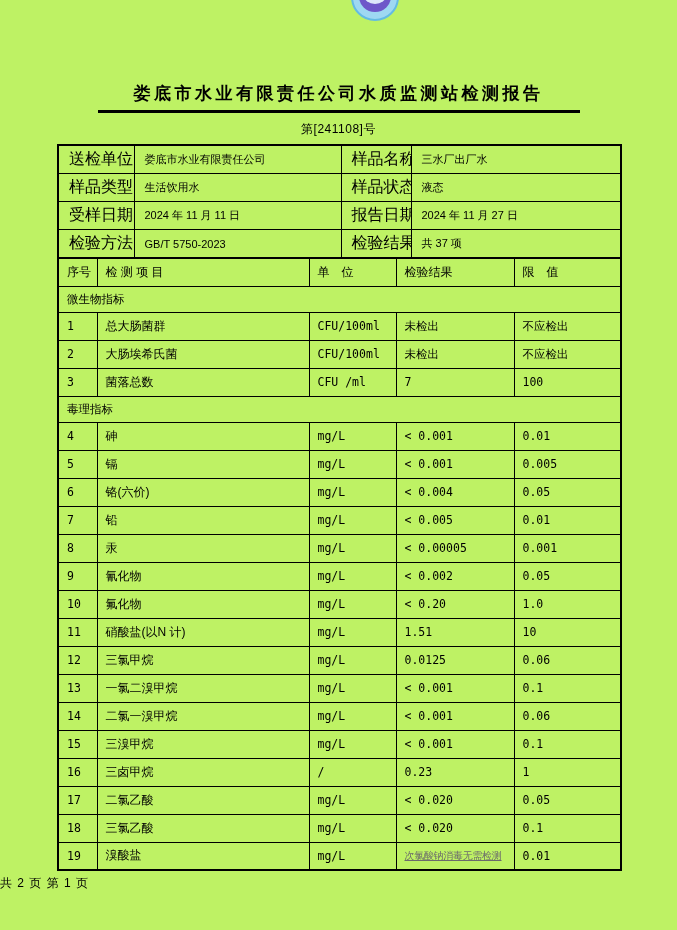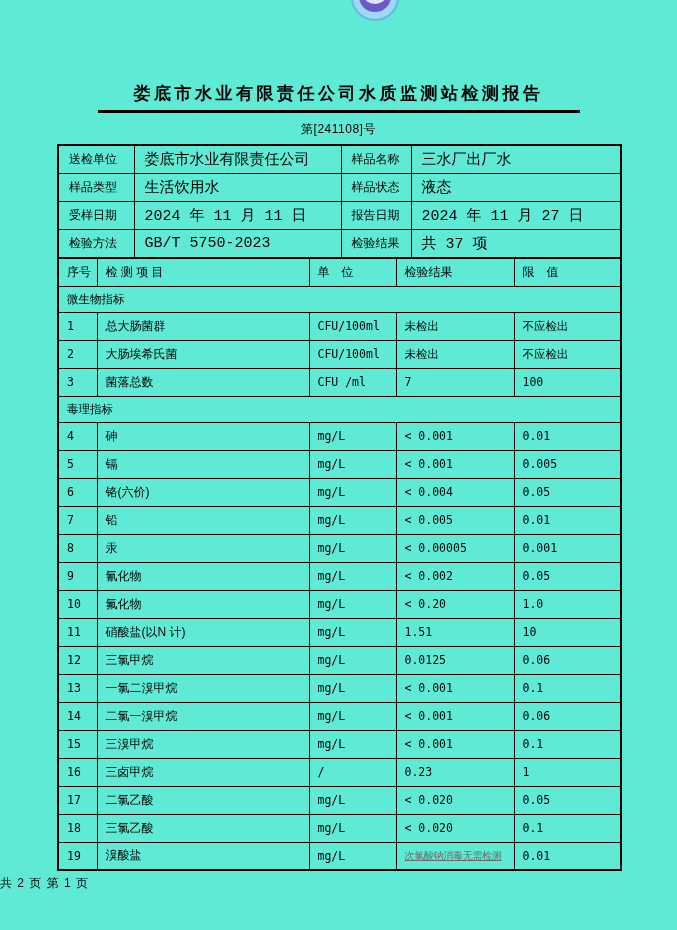--- a/index.html
+++ b/index.html
@@ -1,35 +1,35 @@
 <!DOCTYPE html>
 <html><head>
 <meta charset="utf-8">
 <style>
   html,body { margin:0; padding:0; background:#ffffff; }
   .page {
-    position:relative; width:677px; height:930px; background:#5eead4;
+    position:relative; width:677px; height:930px; background:#bef264;
     overflow:hidden; font-family:"Liberation Sans", sans-serif; color:#000;
   }
   
   .logo { position:absolute; left:351px; top:-27px; width:48px; height:48px;
           border-radius:50%; background:#9ed8f2; border:2px solid #63bbe3; box-sizing:border-box; }
   .logo-mid  { position:absolute; left:6px; top:6px; width:32px; height:31px; border-radius:50%; background:#6e57c9; }
   .logo-core { position:absolute; left:5px; top:6px; width:22px; height:17px; border-radius:50%; background:#dde7fa; }
 
   .title-wrap { width:482px; margin:82px auto 0 auto; text-align:center;
                 border-bottom:3px solid #000; padding-bottom:5px; }
   .title { margin:0; font-size:17px; font-weight:bold; letter-spacing:3.5px; white-space:nowrap; }
   .report-no { text-align:center; font-size:12px; margin-top:8px; letter-spacing:0.5px; }
 
   table { border-collapse:collapse; table-layout:fixed; }
   .info-table { width:563px; margin:6px 0 0 57px; border:2px solid #000; }
-  .info-table td { border:1px solid #000; height:27px; font-size:12px;
+  .info-table td { border:1px solid #000; height:27px; font-size:16px;
                    padding:0 0 0 10px; overflow:hidden; white-space:nowrap; vertical-align:middle; }
-  .info-table td.val { font-family:Liberation Mono, monospace; font-size:15px; }
+  .info-table td.val { font-family:Liberation Sans, sans-serif; font-size:11px; }
 
   .results-table { width:563px; margin:-2px 0 0 57px; border:2px solid #000; }
   .results-table th, .results-table td {
     border:1px solid #000; font-size:12px; font-weight:normal; text-align:left;
     padding:0 0 0 8px; overflow:hidden; white-space:nowrap; vertical-align:middle;
   }
   .results-table thead tr { height:28px; }
   .results-table tbody tr { height:28px; }
   .results-table tr.section-row { height:26px; }
   

